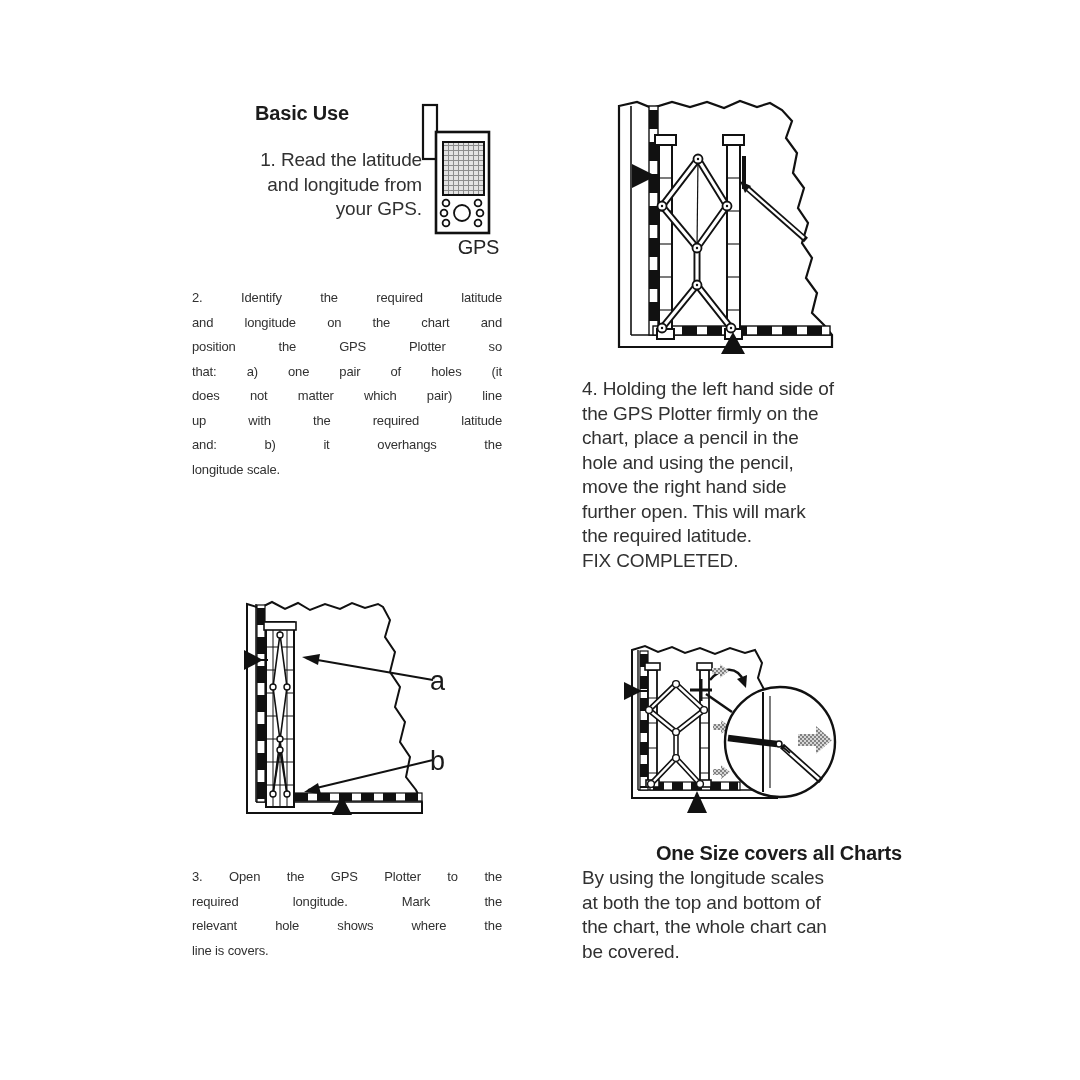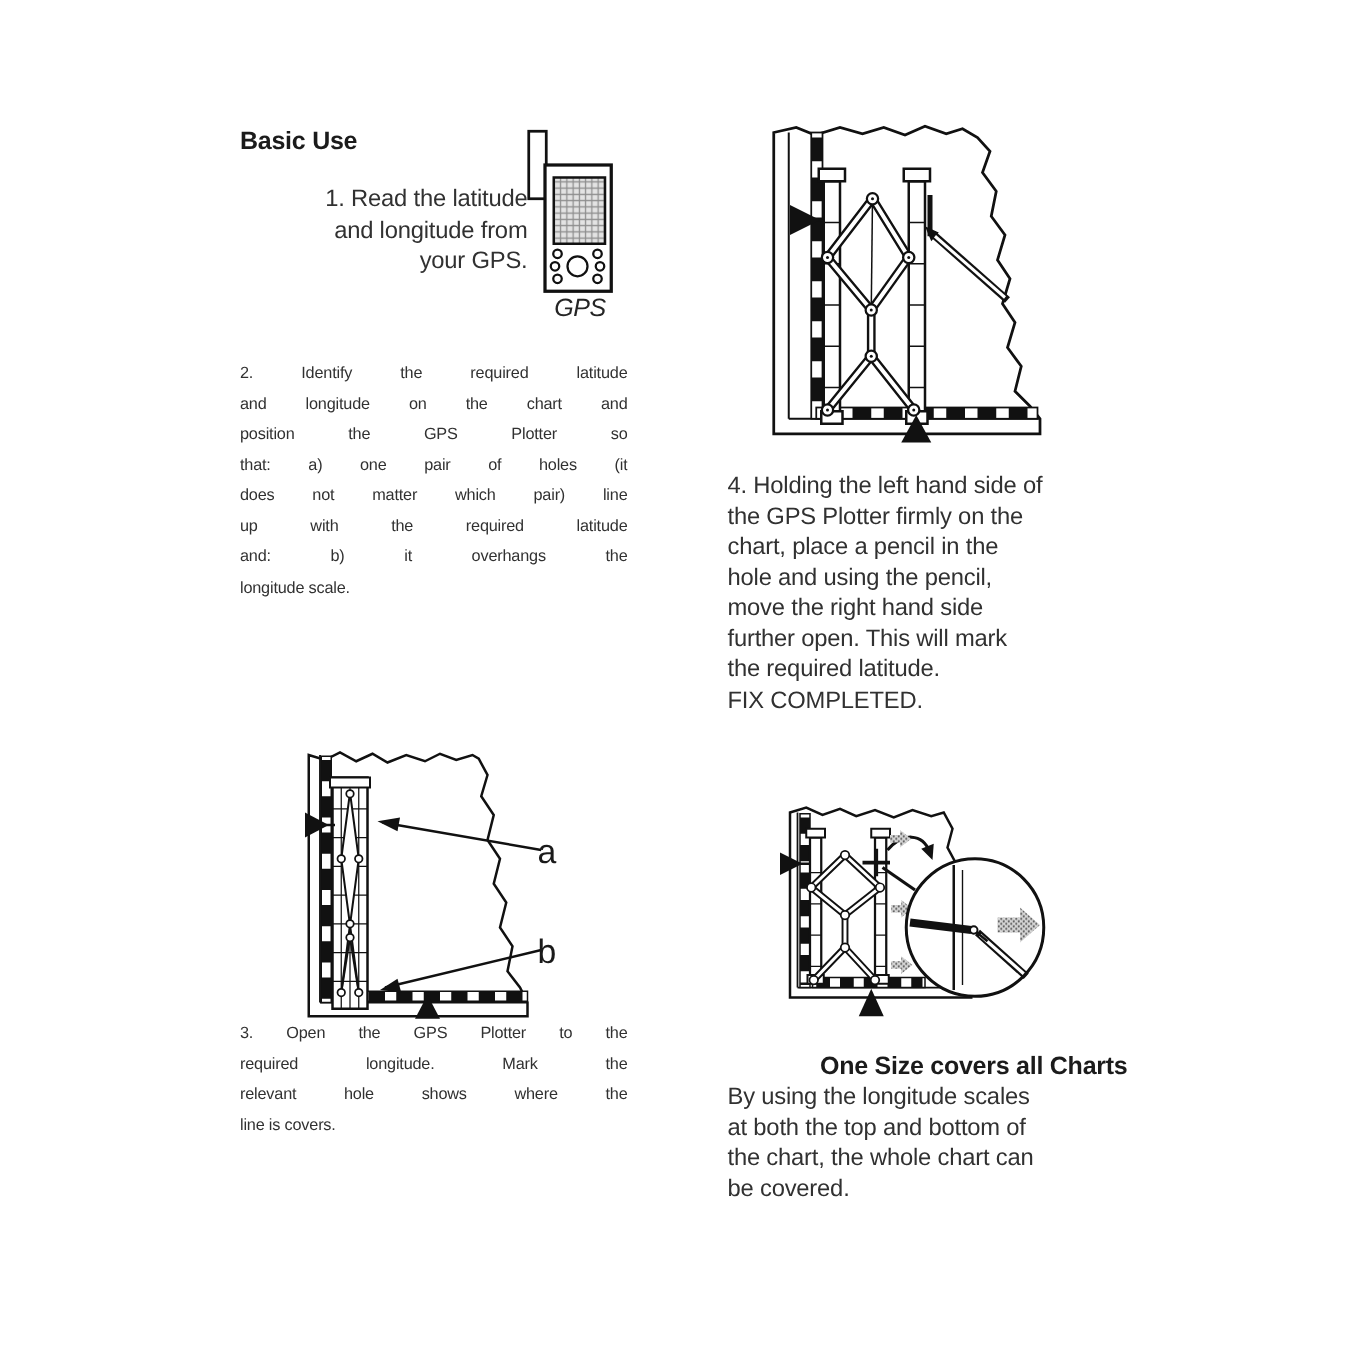--- a/index.html
+++ b/index.html
@@ -5,31 +5,31 @@
   html,body{margin:0;padding:0;background:#ffffff;}
   #page{position:relative;width:1080px;height:1080px;background:#ffffff;overflow:hidden;
         font-family:"Liberation Sans",sans-serif;color:#303030;}
   .abs{position:absolute;}
   .heading{font-weight:bold;font-size:20px;line-height:24.5px;color:#1b1b1b;letter-spacing:-0.2px;}
   .body{font-size:19px;line-height:24.5px;letter-spacing:-0.15px;color:#313131;}
   .prelines{white-space:pre-line;}
   .jline{display:block;height:24.5px;line-height:24.5px;text-align:justify;text-align-last:justify;
          font-size:13px;letter-spacing:-0.15px;color:#313131;overflow:hidden;}
   .jline.last{text-align-last:left;}
-  .figlabel{font-size:20px;color:#252525;text-align:center;letter-spacing:-0.3px;font-style:italic;}
+  .figlabel{font-size:20px;color:#252525;text-align:right;letter-spacing:-0.3px;}
   svg{display:block;}
   svg text{font-family:"Liberation Sans",sans-serif;fill:#1a1a1a;}
   .ink{stroke:#111;fill:none;}
 </style>
 </head>
 <body>
 
 <div id="page">
 
-  <div class="abs heading" style="left:192px;top:101px;width:220px;">Basic Use</div>
+  <div class="abs heading" style="left:192px;top:101px;width:220px;text-align:center;">Basic Use</div>
 
   <div class="abs body prelines" style="left:192px;top:148px;width:230px;text-align:right;">1. Read the latitude
 and longitude from
 your GPS.</div>
 
   <svg class="abs" style="left:421px;top:103px;" width="70" height="135" viewBox="0 0 70 135">
     <defs>
       <pattern id="cross" width="5" height="5" patternUnits="userSpaceOnUse">
         <rect width="5" height="5" fill="#e3e3e3"></rect>
         <path d="M0,2.5 H5 M2.5,0 V5" stroke="#8d8d8d" stroke-width="1"></path>
@@ -215,21 +215,21 @@
       <polygon points="64,200 81,202 78,191" fill="#111"></polygon>
       <text x="190" y="178" font-size="27">b</text>
     </g>
     <g>
       <line x1="6" y1="68" x2="28" y2="68" stroke="#111" stroke-width="2"></line>
       <polygon points="4,58 23,68 4,78" fill="#111"></polygon>
     </g>
     <polygon points="102,204 92,223 112,223" fill="#111"></polygon>
   </svg>
 
-  <div class="abs" style="left:192px;top:814px;width:310px;">
+  <div class="abs" style="left:192px;top:865px;width:310px;">
     <span class="jline">3. Open the GPS Plotter to the</span>
     <span class="jline">required longitude. Mark the</span>
     <span class="jline">relevant hole shows where the</span>
     <span class="jline last">line is covers.</span>
   </div>
 
   <svg class="abs" style="left:620px;top:638px;" width="250" height="182" viewBox="0 0 250 182">
     <defs>
       <pattern id="ht" width="4" height="4" patternUnits="userSpaceOnUse">
         <rect width="4" height="4" fill="#d6d6d6"></rect>

